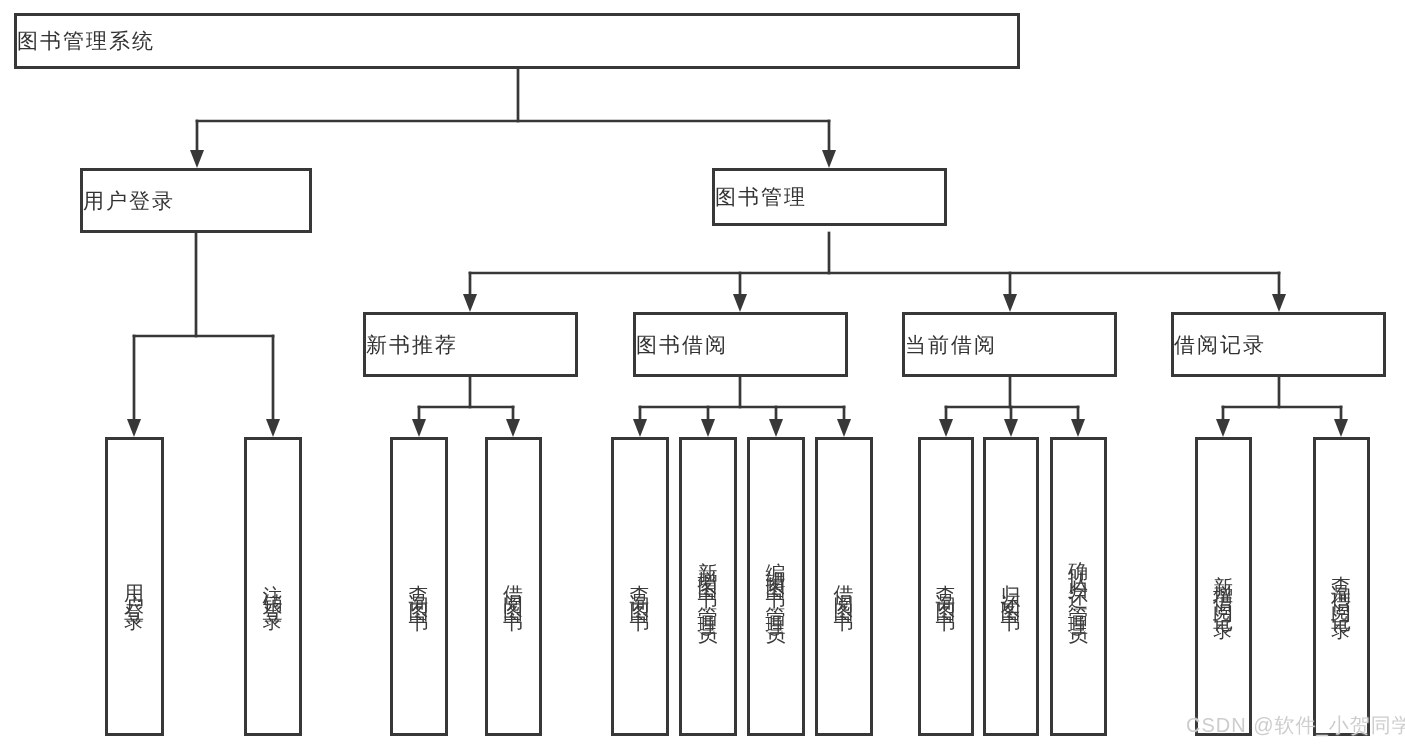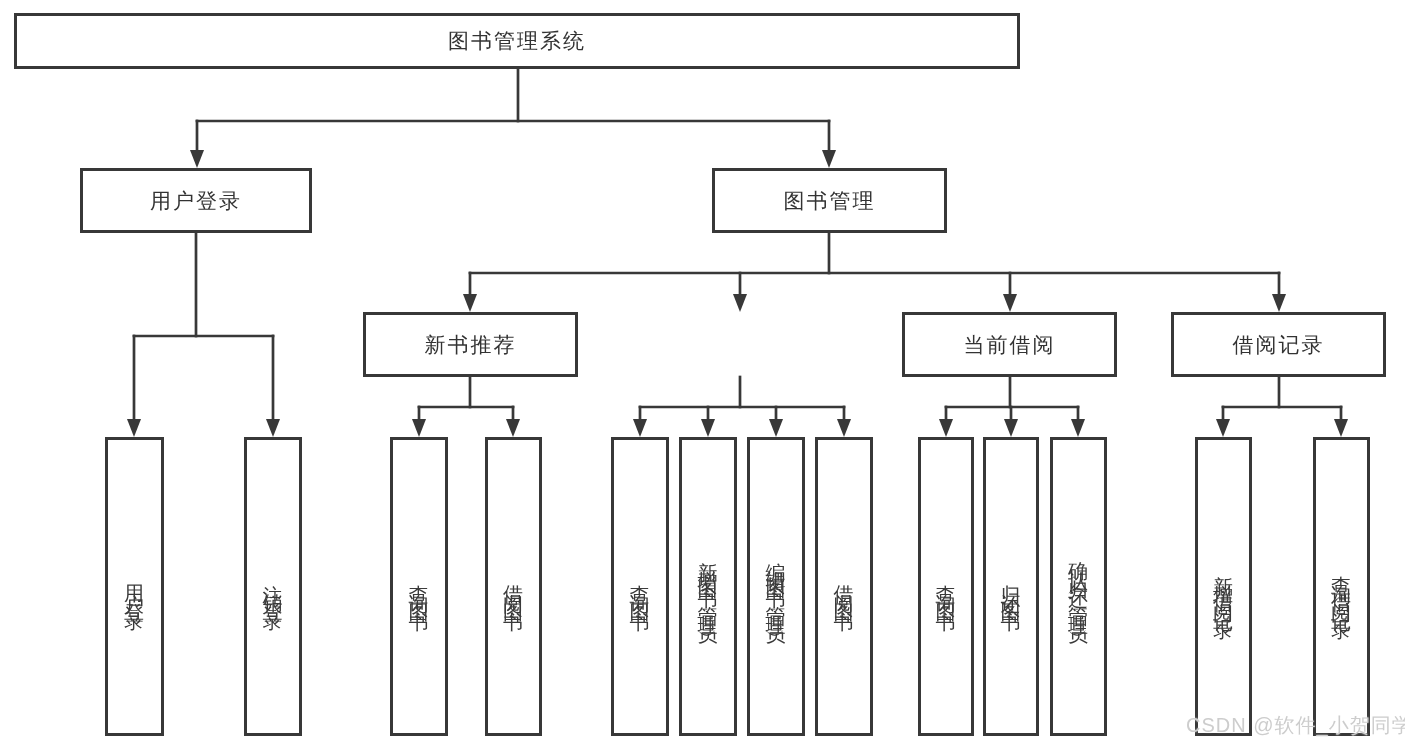--- a/index.html
+++ b/index.html
@@ -3,21 +3,21 @@
 <meta charset="utf-8">
 <style>
   html,body{margin:0;padding:0;background:#ffffff;}
   #canvas{
     position:relative;width:1405px;height:747px;background:#ffffff;
     font-family:"Liberation Sans",sans-serif;overflow:hidden;
   }
   #connectors{position:absolute;left:0;top:0;z-index:1;}
   .hbox{
     position:absolute;z-index:2;background:#ffffff;border:3px solid #383838;
-    display:flex;align-items:center;justify-content:center;box-sizing:border-box;
+    display:flex;align-items:center;justify-content:flex-start;box-sizing:border-box;
   }
   .hbox span{
     color:#333333;font-size:21px;letter-spacing:2px;white-space:nowrap;
   }
   .vbox{
     position:absolute;z-index:2;background:#ffffff;border:3px solid #383838;
     top:437px;height:299px;box-sizing:border-box;
     display:flex;align-items:center;justify-content:center;
   }
   .vbox span{
@@ -105,26 +105,29 @@
     </g>
   </svg>
 
   <div class="hbox" style="left:14px;top:13px;width:1006px;height:56px">
     <span>图书管理系统</span>
   </div>
 
   <div class="hbox" style="left:80px;top:168px;width:232px;height:65px">
     <span>用户登录</span>
   </div>
-  <div class="hbox" style="left:712px;top:168px;width:235px;height:65px">
+  <div class="hbox" style="left:712px;top:168px;width:235px;height:58px">
     <span>图书管理</span>
   </div>
 
   <div class="hbox" style="left:363px;top:312px;width:215px;height:65px">
     <span>新书推荐</span>
+  </div>
+  <div class="hbox" style="left:633px;top:312px;width:215px;height:65px">
+    <span>图书借阅</span>
   </div>
   <div class="hbox" style="left:1171px;top:312px;width:215px;height:65px">
     <span>借阅记录</span>
   </div>
   <div class="hbox" style="left:902px;top:312px;width:215px;height:65px">
     <span>当前借阅</span>
   </div>
 
   <div class="vbox" style="left:105px;width:59px">
     <span>用户登录</span>

